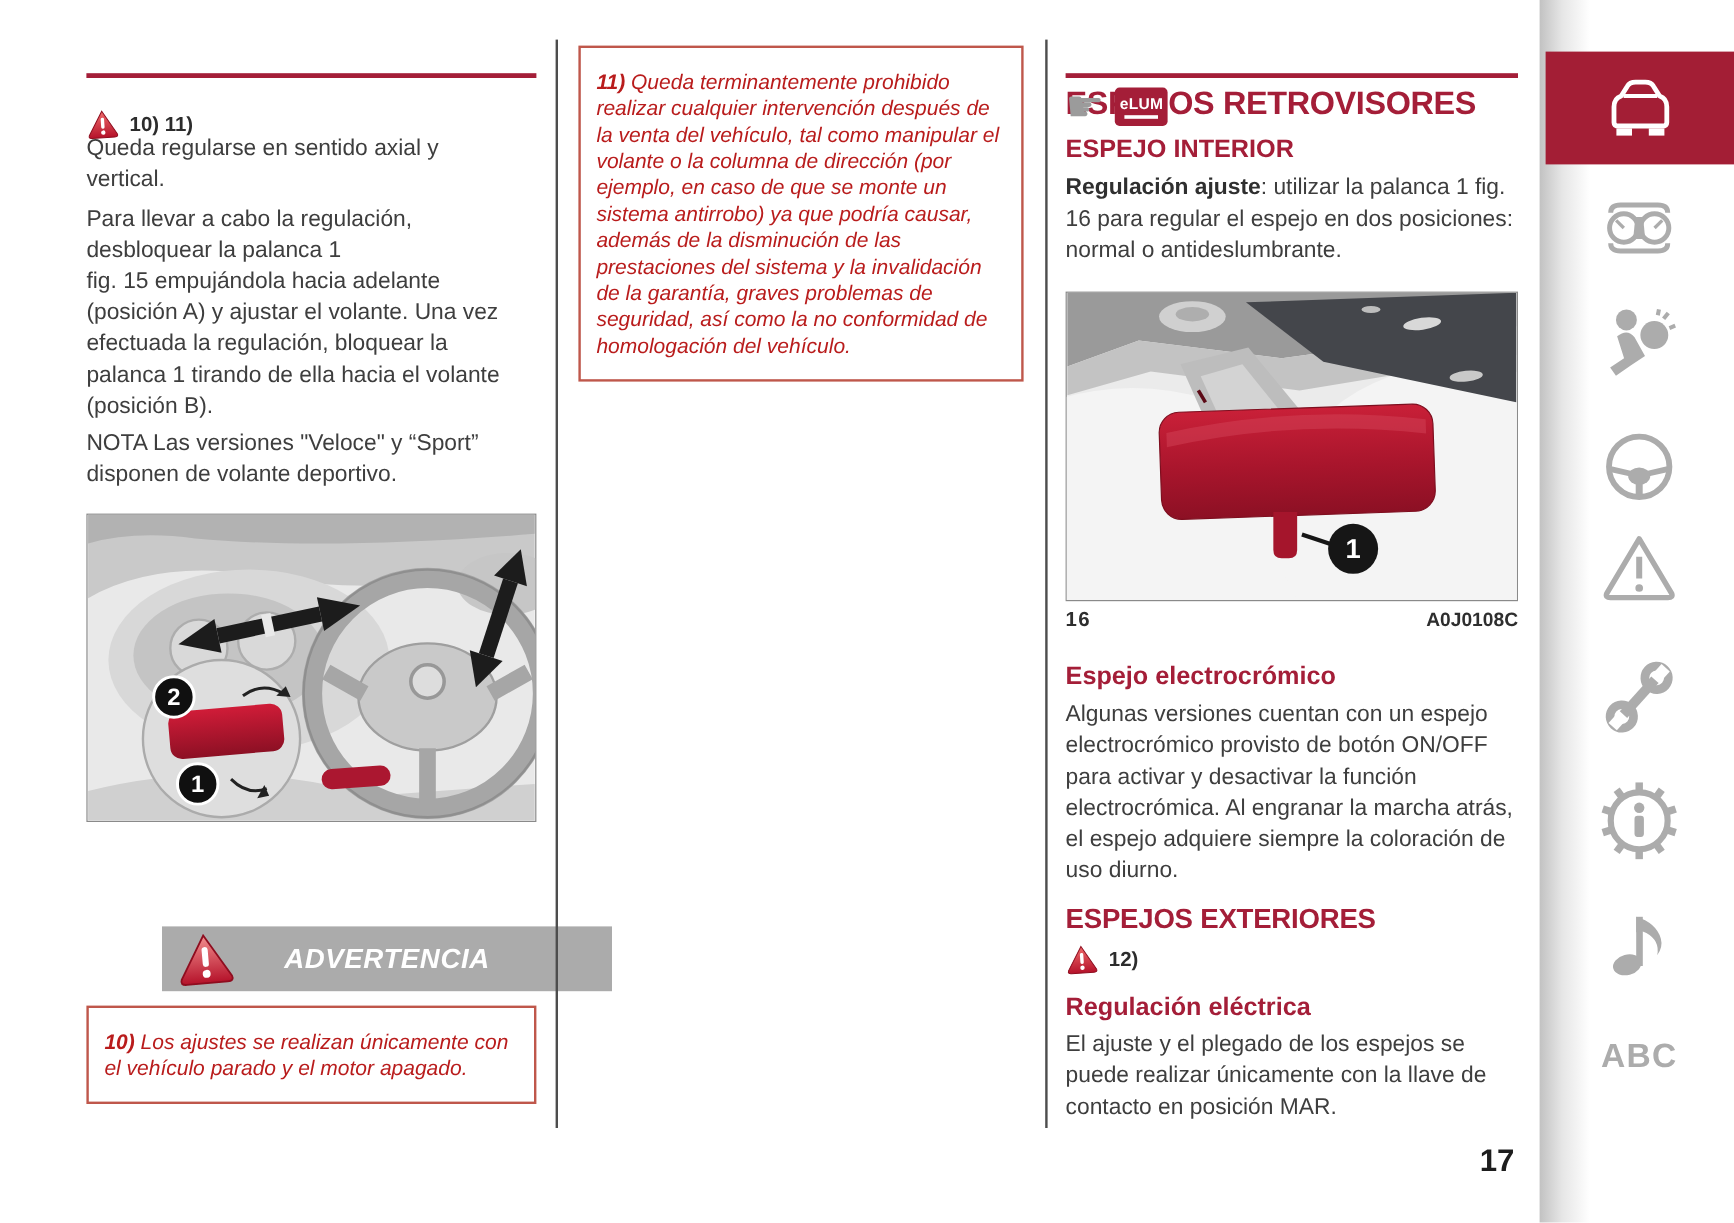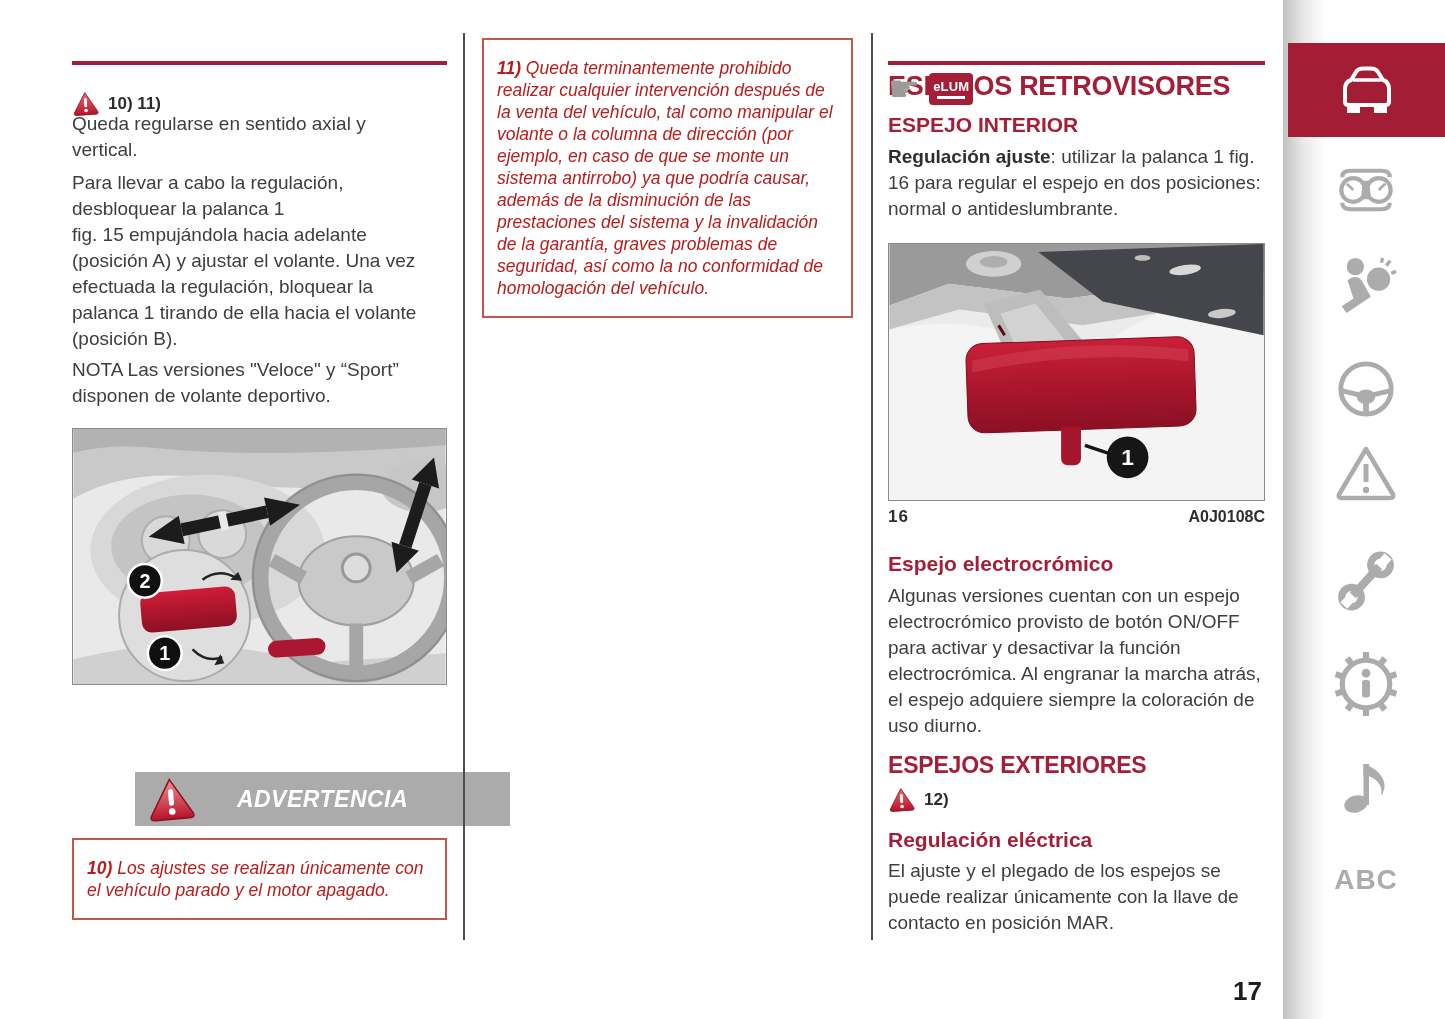--- a/index.html
+++ b/index.html
@@ -39,21 +39,21 @@
   .elum .t{color:#fff;font-size:13px;font-weight:bold;letter-spacing:0.2px;}
   .elum .l{width:28px;height:3px;background:#fff;}
   
   #edge{left:1283px;top:0;width:42px;height:1019px;
         background:linear-gradient(90deg,#c2c2c2 0%,#e6e6e6 45%,#ffffff 100%);}
   #tab-active{left:1288px;top:43px;width:157px;height:94px;background:#a31e35;
               display:flex;align-items:center;justify-content:center;}
   .navicon{left:1333px;width:66px;display:flex;justify-content:center;}
   .abc{font-size:28px;font-weight:bold;color:#acacac;letter-spacing:1px;}
   
-  #pagenum{left:1180px;top:976px;width:82px;text-align:right;font-size:26px;font-weight:bold;color:#1d1d1d;}
+  #pagenum{left:1180px;top:952px;width:82px;text-align:right;font-size:26px;font-weight:bold;color:#1d1d1d;}
   .figframe{border:1px solid #8a8a8a;box-sizing:border-box;}
   svg text{font-family:"Liberation Sans","DejaVu Sans",sans-serif;}
 </style>
 </head>
 <body>
 
 <div id="page">
 
   <div class="abs rule" style="left:72px;top:61px;width:375px;"></div>
 

